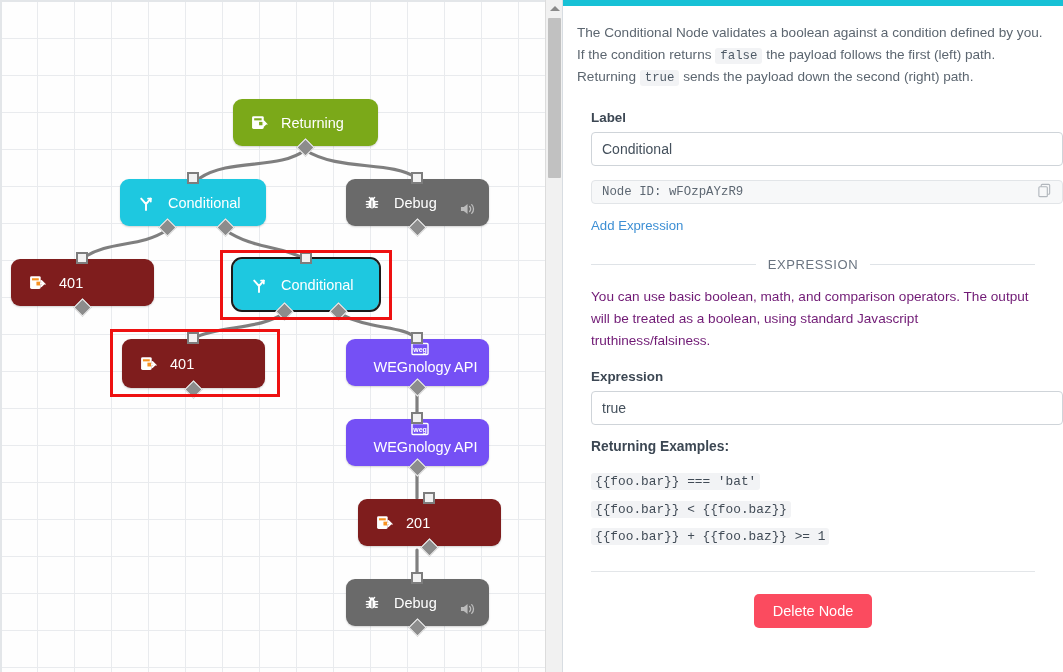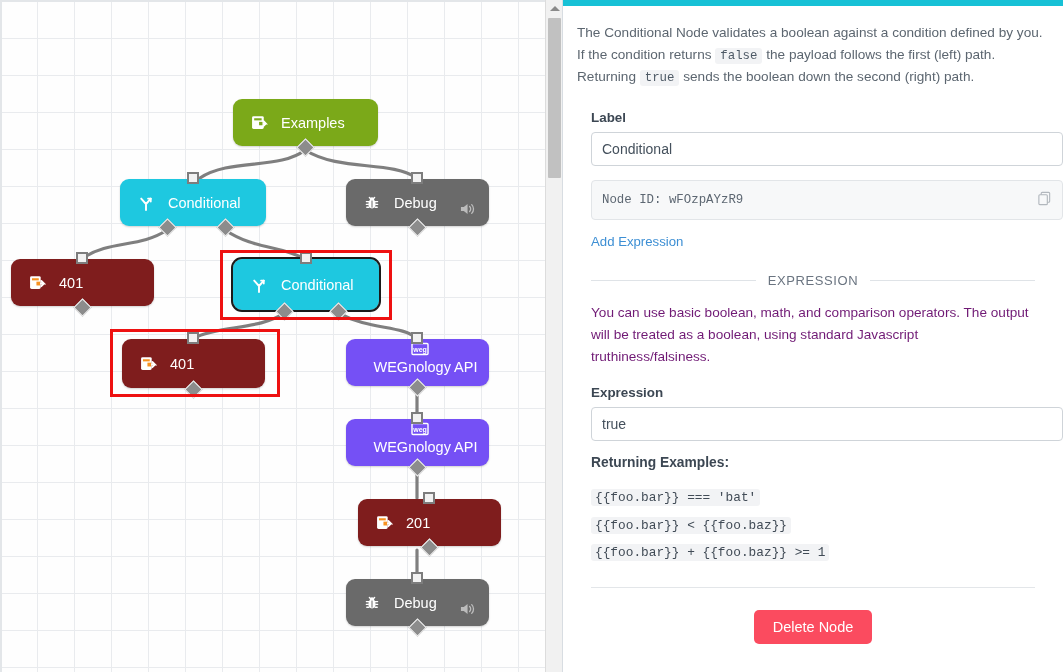--- a/index.html
+++ b/index.html
@@ -177,21 +177,21 @@
     border-radius: 4px;
     padding: 0 10px;
     font-size: 14px;
     color: #44505c;
     font-family: "Liberation Sans", sans-serif;
     background: #fff;
     outline: none;
   }
   .nodeid-box {
     width: 472px;
-    height: 40px;
+    height: 24px;
     background: #f7f8f9;
     border: 1px solid #e2e5e8;
     border-radius: 4px;
     display: flex;
     align-items: center;
     padding: 0 10px;
     margin-bottom: 12px;
     margin-left: 14px;
   }
   .nodeid-text {
@@ -298,21 +298,21 @@
 
     <div class="node node-green" style="left:233px; top:99px; width:145px; height:47px;">
       <span class="node-icon">
         <svg width="17" height="17" viewBox="0 0 16 16">
           <rect x="1" y="2" width="11" height="12" rx="1.4" fill="#ffffff"></rect>
           <rect x="3" y="4" width="7" height="2" fill="#7ba919"></rect>
           <path d="M9 9 h5 l-2.2 -2.2 M14 9 l-2.2 2.2" stroke="#ffffff" stroke-width="1.7" fill="none" stroke-linecap="round"></path>
           <rect x="7.6" y="7.4" width="3.2" height="3.2" fill="#7ba919"></rect>
         </svg>
       </span>
-      <span class="node-label">Examples</span>
+      <span class="node-label">Returning</span>
       <span class="port-out" style="left:66px;"></span>
     </div>
 
     <div class="node node-cyan" style="left:120px; top:179px; width:146px; height:47px;">
       <span class="node-icon">
         <svg width="16" height="16" viewBox="0 0 16 16">
           <path d="M8 15 V9 M8 9 L3.2 3.6 M8 9 L12.8 3.6" stroke="#ffffff" stroke-width="1.9" fill="none" stroke-linecap="round"></path>
           <path d="M12.8 3.6 l0 3 M12.8 3.6 l-2.8 0" stroke="#ffffff" stroke-width="1.7" fill="none" stroke-linecap="round"></path>
         </svg>
       </span>
@@ -455,21 +455,21 @@
   <div class="side-pane">
     <div class="side-topbar"></div>
 
     <div class="side-body">
 
       <p class="intro-text">
         <span>The Conditional Node validates a boolean against a condition defined by you. If the condition returns</span>
         <code class="inline-code">false</code>
         <span>the payload follows the first (left) path. Returning</span>
         <code class="inline-code">true</code>
-        <span>sends the boolean down the second (right) path.</span>
+        <span>sends the payload down the second (right) path.</span>
       </p>
 
       <div class="field-group">
         <label class="field-label">Label</label>
         <input class="text-input" type="text" value="Conditional" style="">
       </div>
 
       <div class="nodeid-box">
         <span class="nodeid-text">Node ID: wFOzpAYzR9</span>
         <span class="copy-icon">

